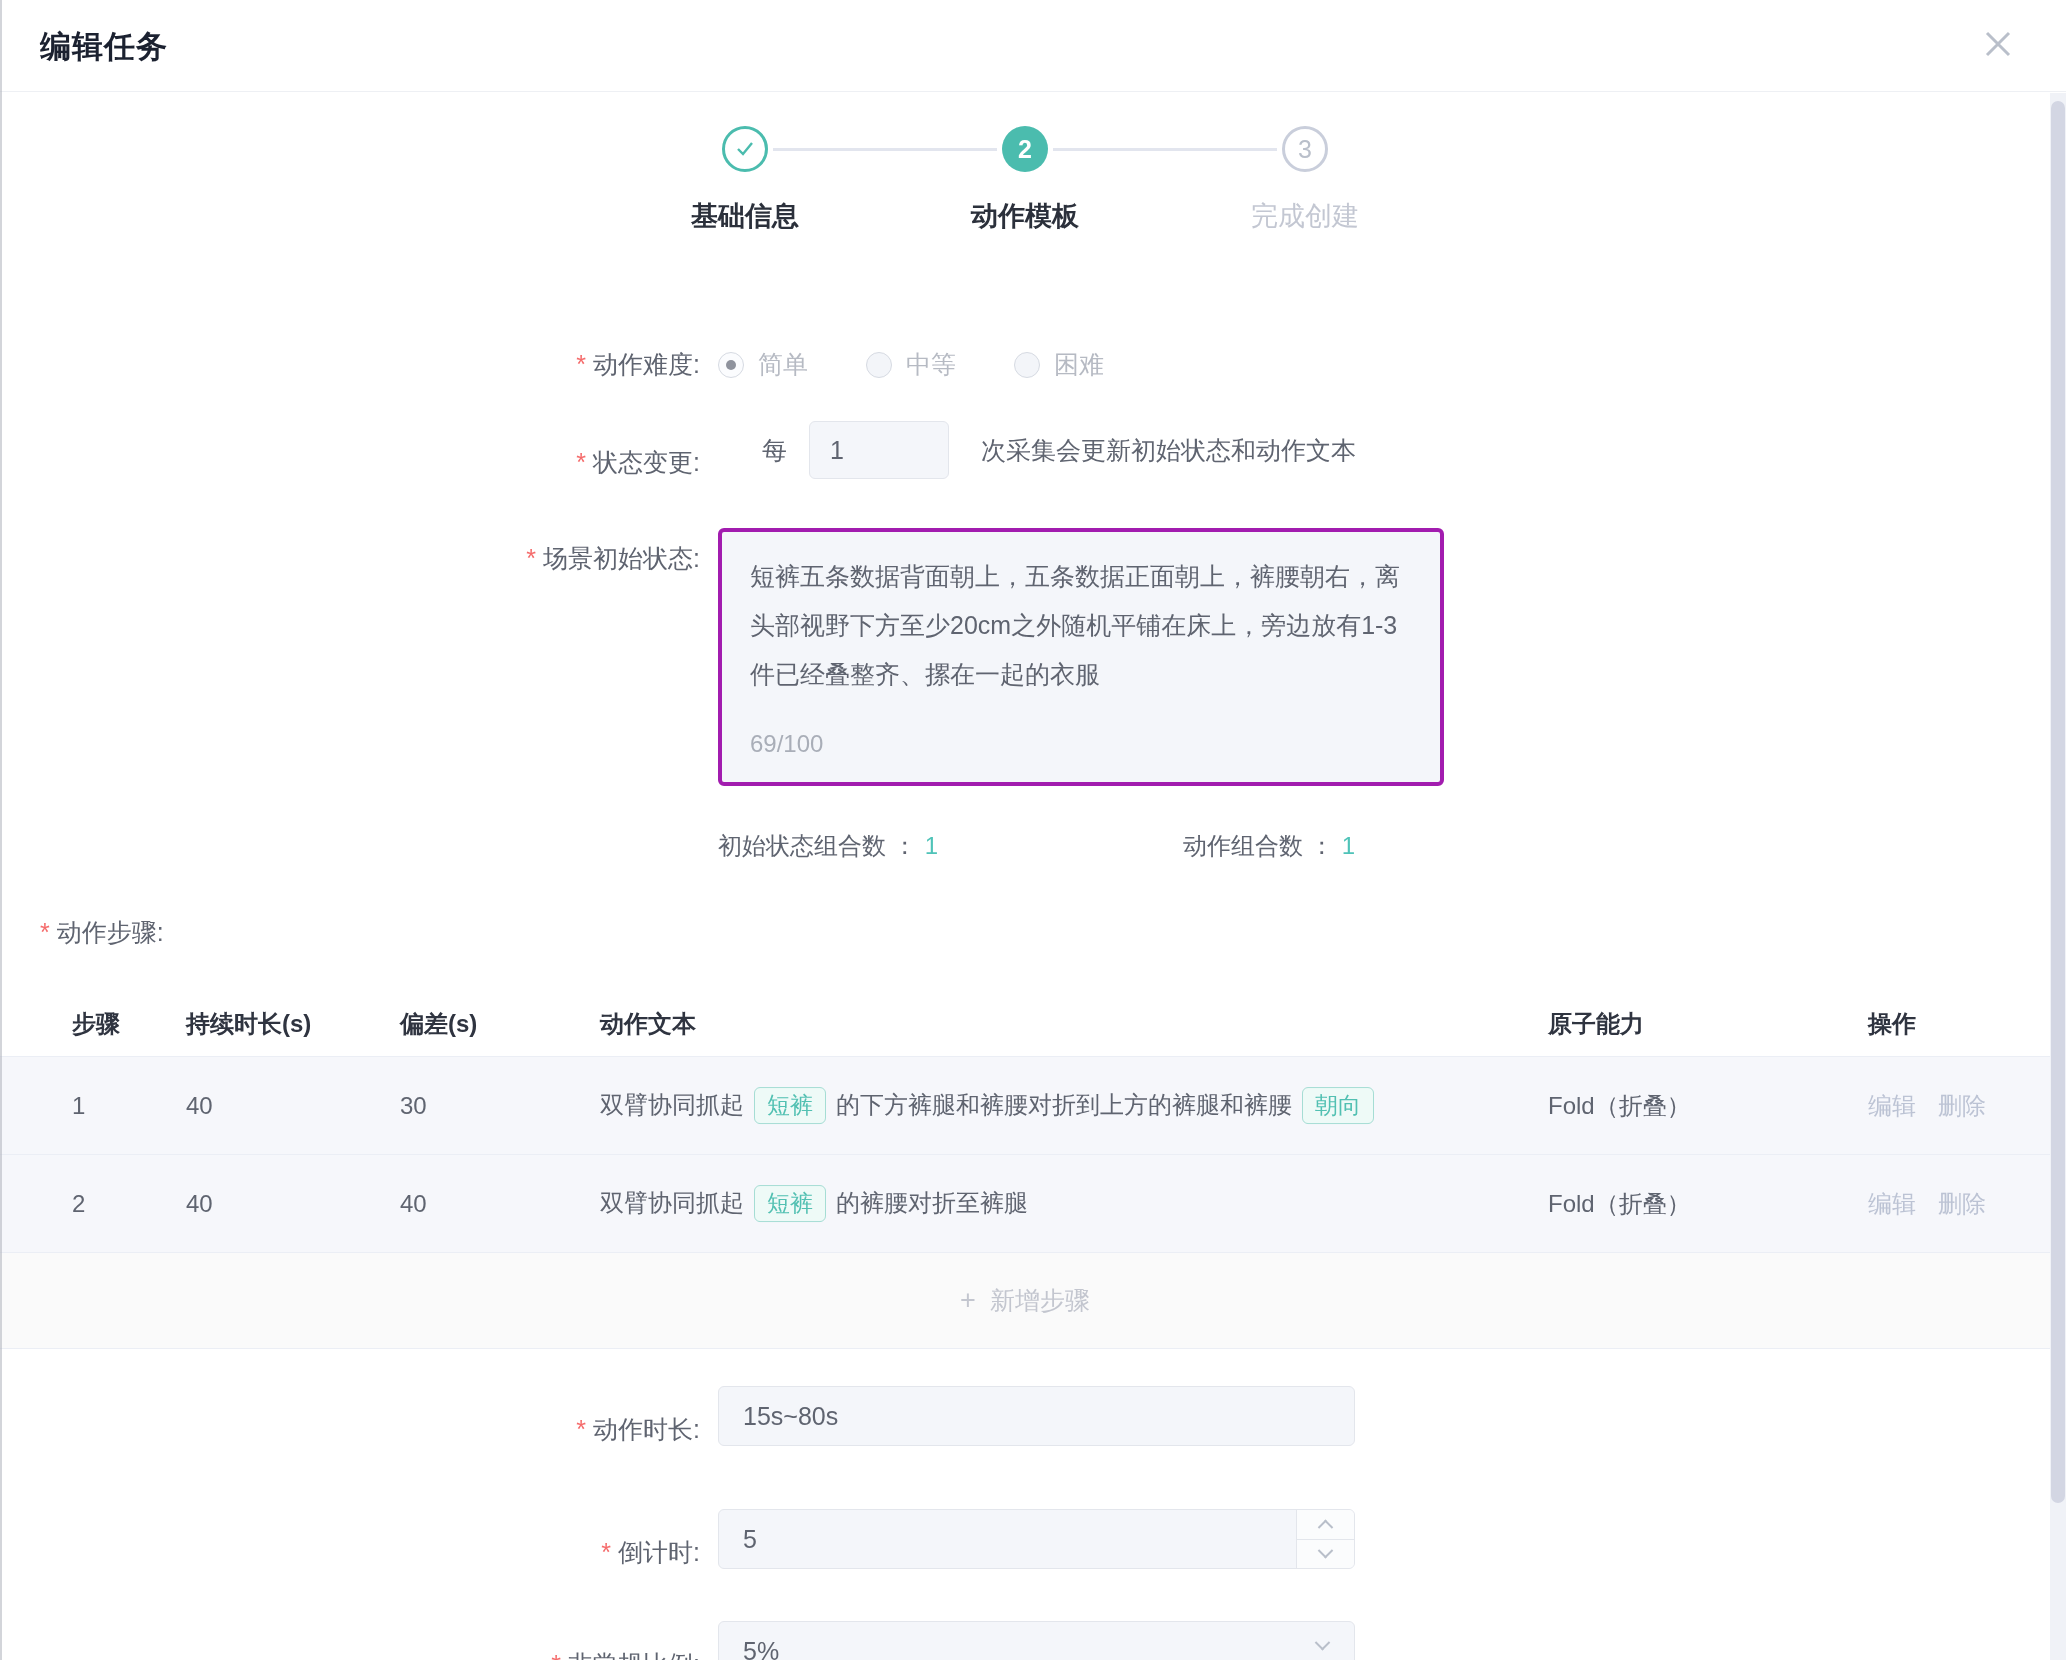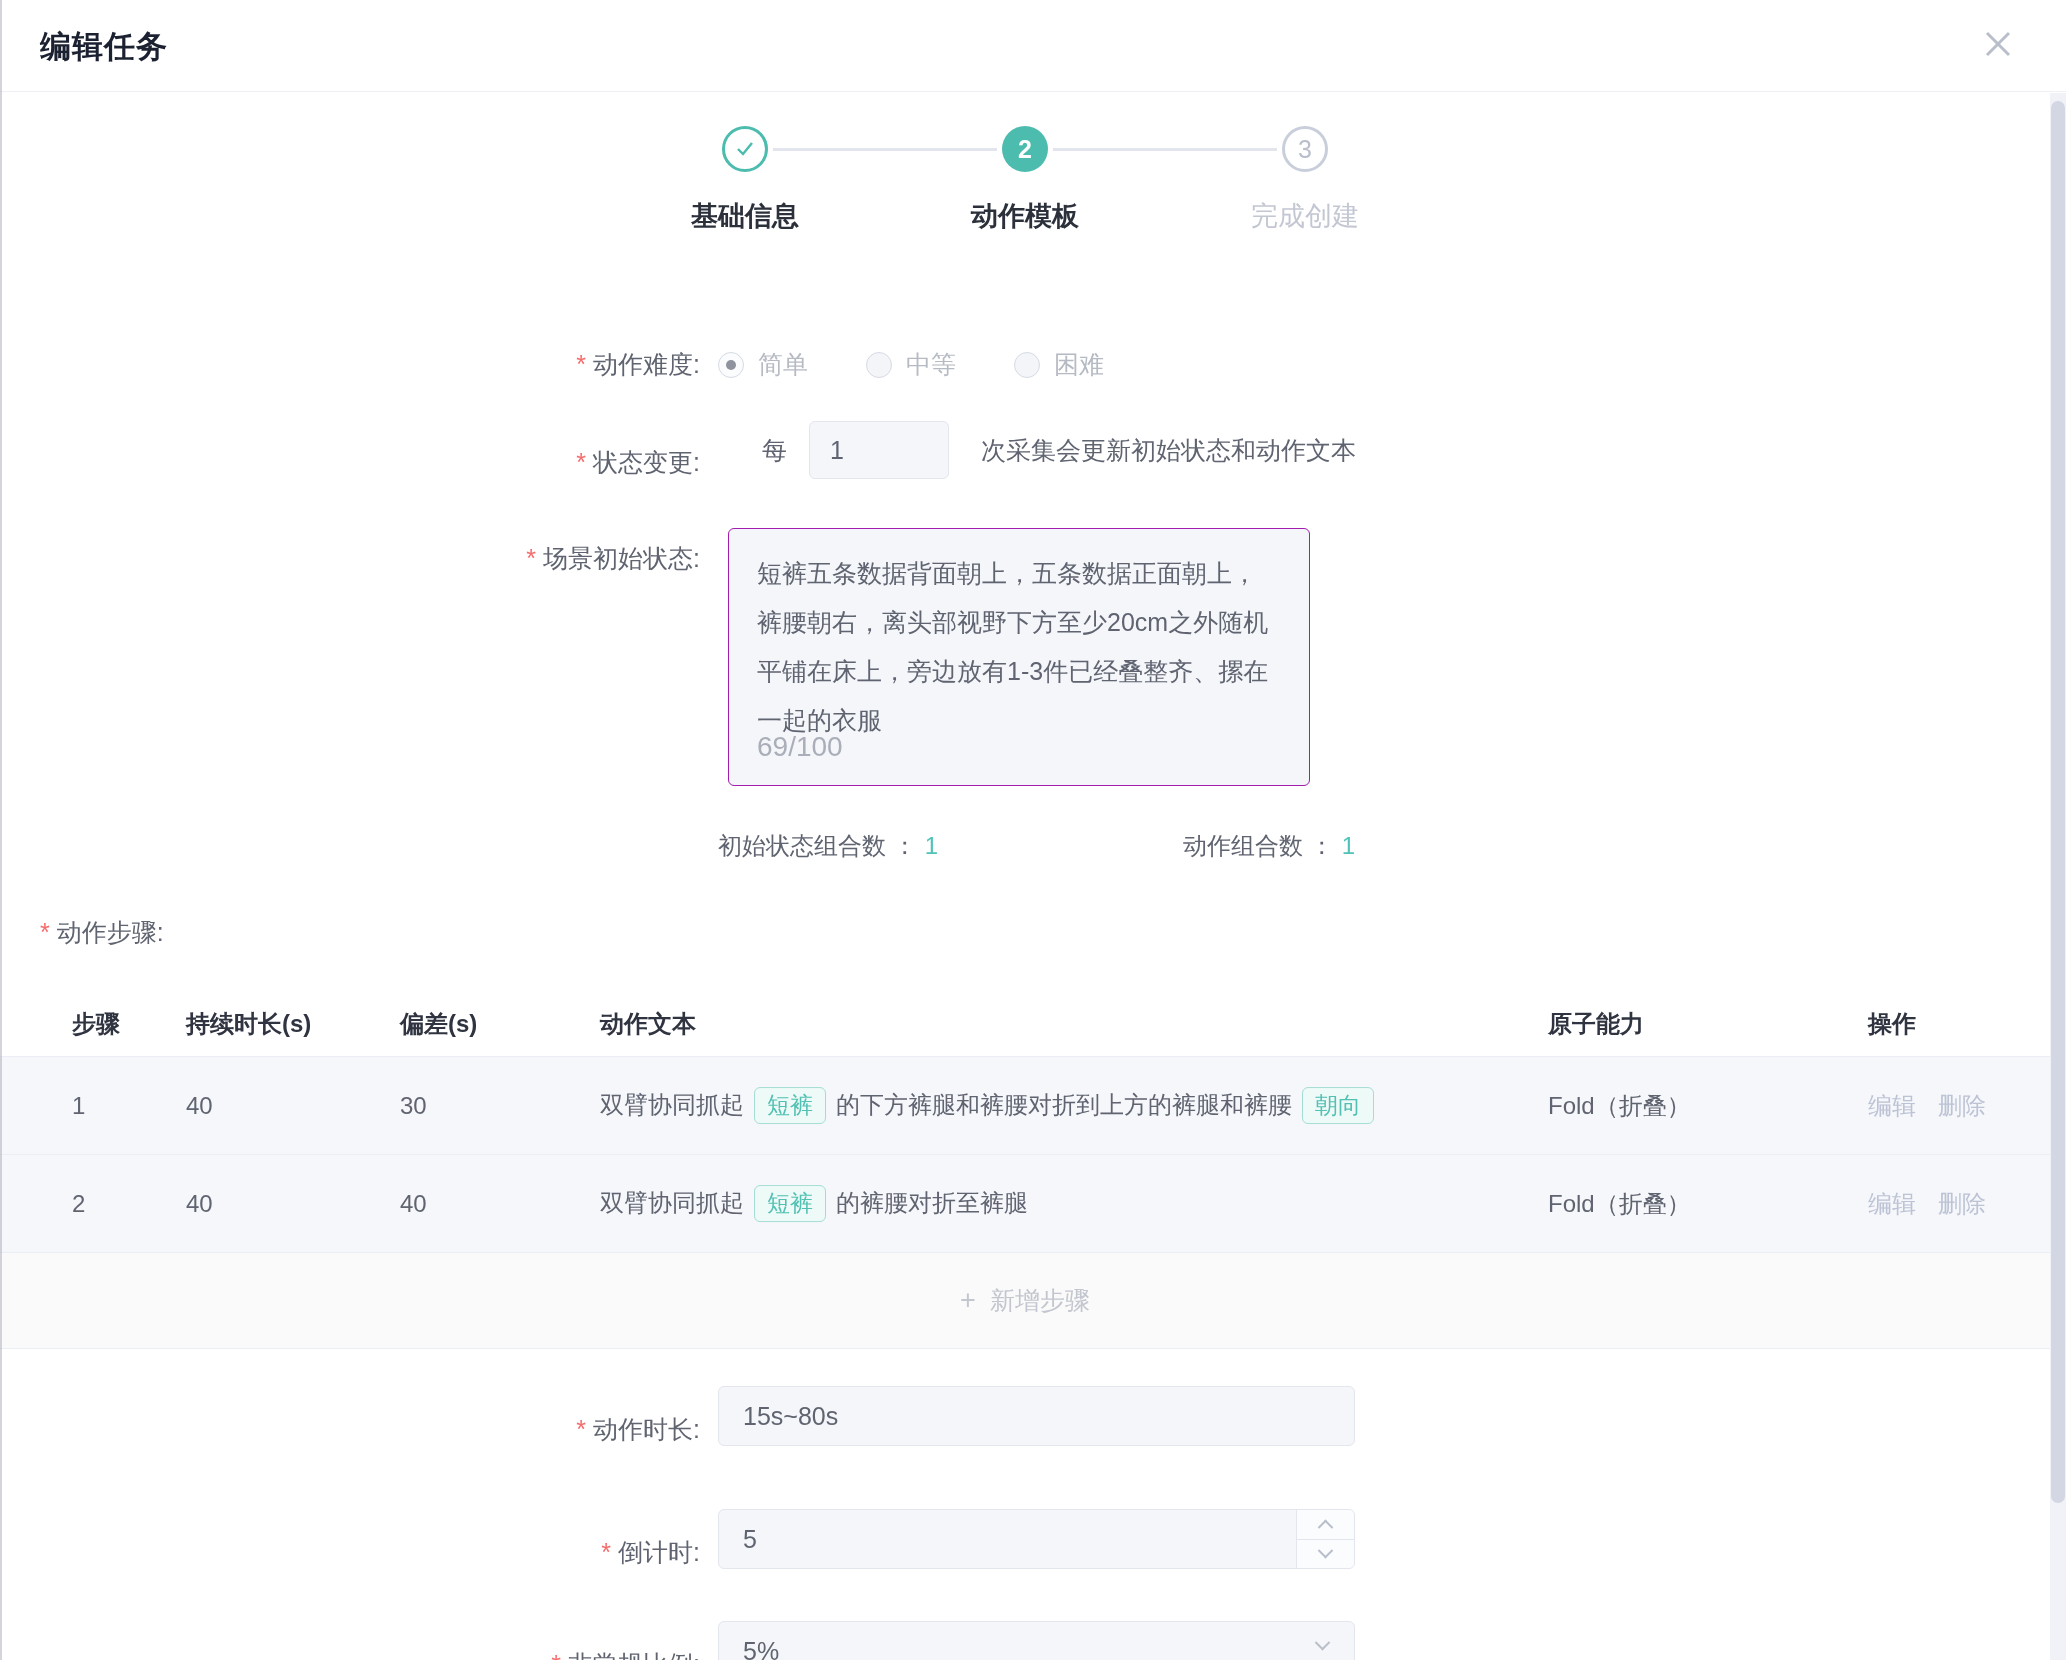--- a/index.html
+++ b/index.html
@@ -46,22 +46,22 @@
   .radio.selected .radio-circle { background:#fbfcfe; }
   .radio.selected .radio-circle::after { content:""; position:absolute; width:10px; height:10px; border-radius:50%; background:#8f939d; top:7px; left:7px; }
 
   #row-state { top:326px; height:60px;gap:44px; }
   .prefix-text, .suffix-text { font-size:25px; color:#5f6470; }
   .small-input { width:140px; height:58px; background:#f4f6fa; border:1px solid #e3e6ec; border-radius:6px; margin-left:22px; display:flex; align-items:center; padding-left:20px; font-size:25px; color:#5f6470; }
   .suffix-text { margin-left:32px; }
 
   #row-scene { top:435px; align-items:flex-start; }
   #row-scene .flabel { padding-top:14px; }
-  .textarea-box { margin-left:28px; width:582px; height:258px; background:#f4f6fa; border:1px solid #a21caf; border-radius:6px; position:relative; padding:20px 28px; font-size:25px; line-height:49px; color:#5f6470; }
-  .counter { position:absolute; left:28px; bottom:14px; font-size:28px; color:#a9aeb8; }
+  .textarea-box { margin-left:18px; width:726px; height:258px; background:#f4f6fa; border:4px solid #a21caf; border-radius:6px; position:relative; padding:20px 28px; font-size:25px; line-height:49px; color:#5f6470; }
+  .counter { position:absolute; left:28px; bottom:14px; font-size:24px; color:#a9aeb8; }
 
   #row-combo { position:absolute; top:733px; left:718px; width:637px; height:40px; display:flex; align-items:center; justify-content:space-between; font-size:24px; color:#5f6470; }
   .combo-item { display:flex; align-items:center; }
   .combo-value { color:#4fc3b8; margin-left:8px; }
 
   
   .section-label { position:absolute; top:823px; left:40px; font-size:25px; color:#5f6470; }
   .section-label::before { content:"* "; color:#f56c6c; }
 
   .steps-table { position:absolute; top:898px; left:0; width:2050px; font-size:24px; }

